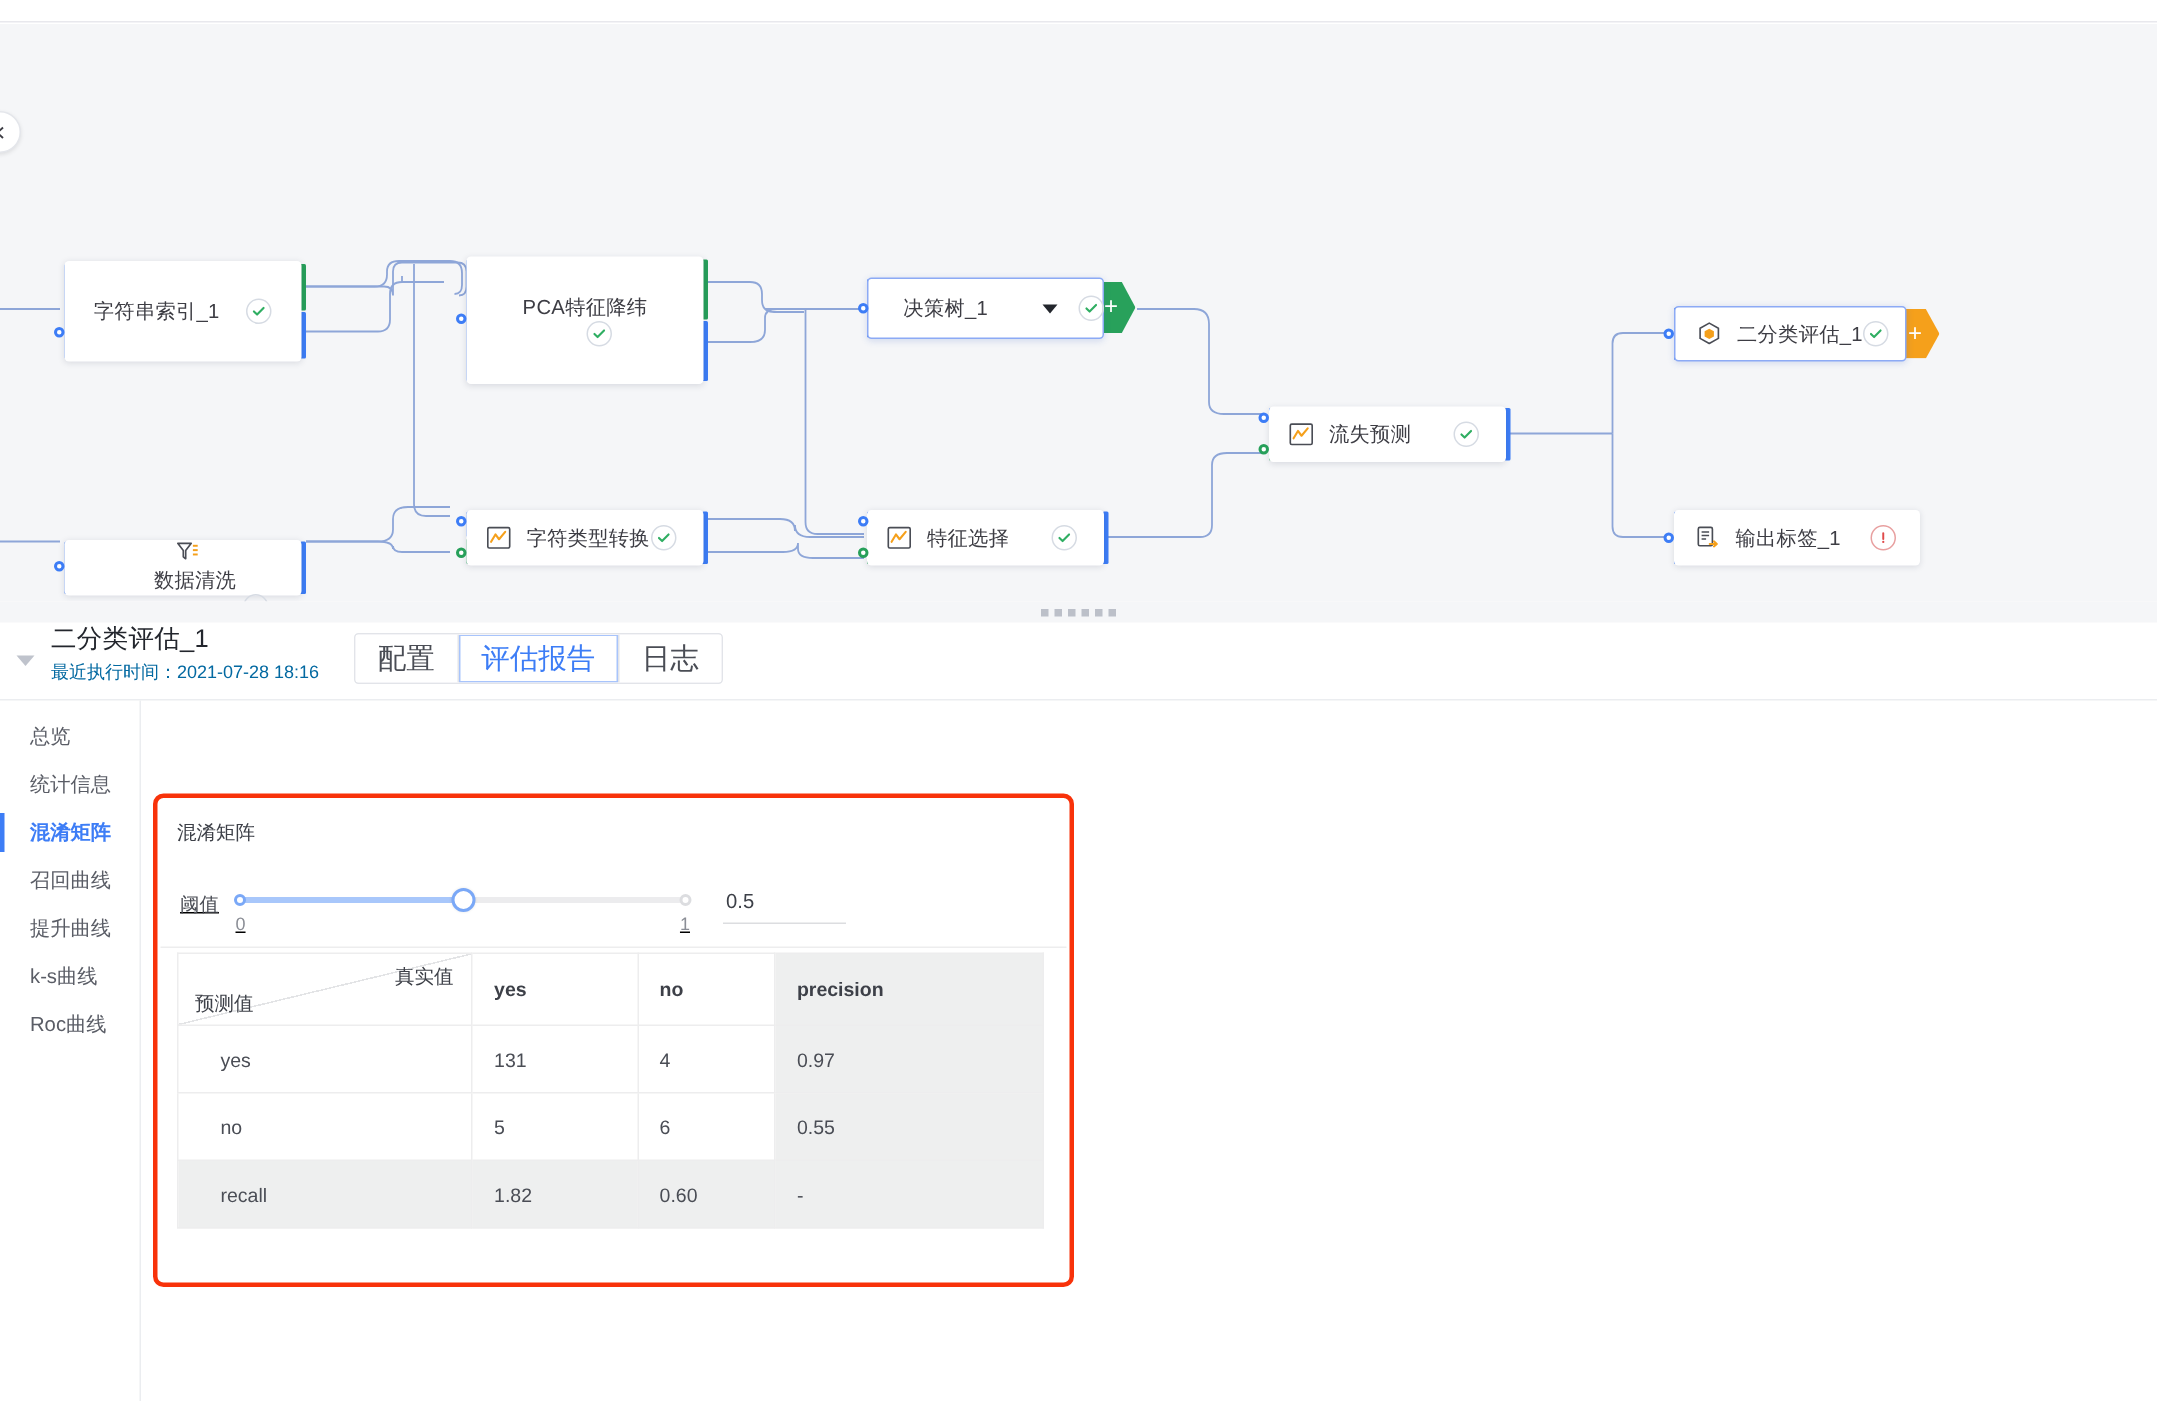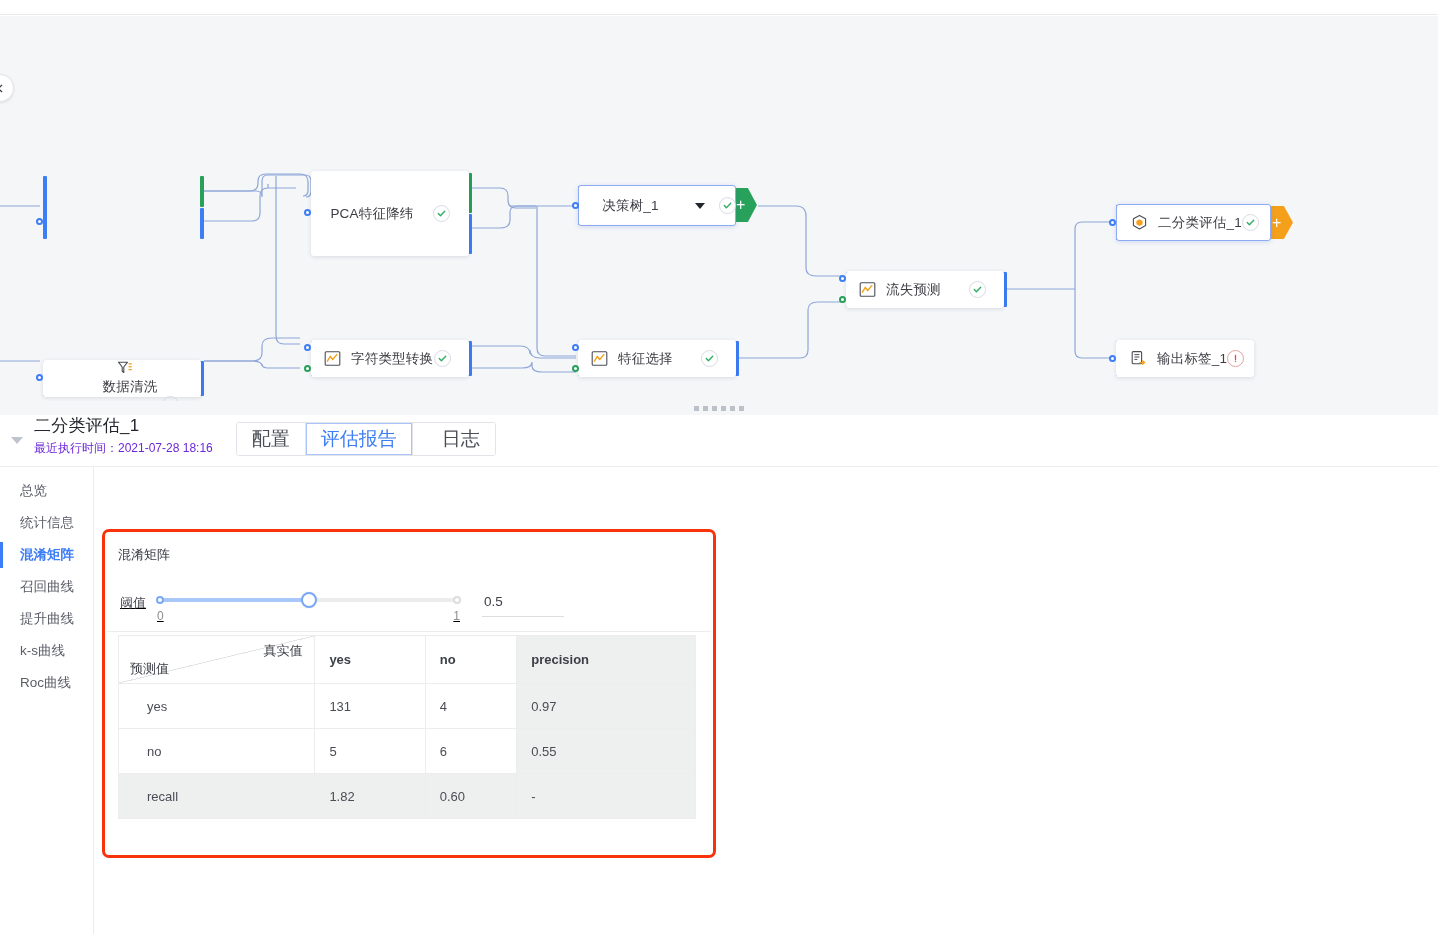--- a/index.html
+++ b/index.html
@@ -153,21 +153,21 @@
     border-left: 6px solid transparent;
     border-right: 6px solid transparent;
     border-top: 7px solid #bfc3cc;
   }
   #panel-title-wrap { display: flex; flex-direction: column; justify-content: center; }
   #panel-title {
     font-size: 17px; color: #23262d; font-weight: 400;
     letter-spacing: .2px; line-height: 22px;
   }
   #panel-subtitle {
-    font-size: 12px; color: #6d28d9; margin-top: 3px; line-height: 16px;
+    font-size: 12px; color: #0369a1; margin-top: 3px; line-height: 16px;
   }
 
   #tabs {
     display: flex;
     margin-left: 23px;
     align-self: flex-start;
     margin-top: 18px;
     border: 1px solid #e2e4e9;
     border-radius: 3px;
     overflow: hidden;
@@ -177,21 +177,21 @@
     min-width: 63px;
     padding: 0 15px;
     display: flex; align-items: center; justify-content: center;
     font-size: 19px;
     color: #4a4d55;
     background: #ffffff;
     border-right: 1px solid #e2e4e9;
     cursor: pointer;
     white-space: nowrap;
   }
-  .tab:last-child { border-right: none; margin-left: 14px; }
+  .tab:last-child { border-right: none; }
   .tab.active {
     color: #3d7df6;
     box-shadow: inset 0 0 0 1px #a8c4fb;
     position: relative; z-index: 2;
   }
 
   
   #panel-body { display: flex; height: 468px; }
 
   #sidemenu {
@@ -388,20 +388,28 @@
       <path d="M758 190 L796 190 Q806 190 806 200 L806 252 Q806 260 816 260 L841 260"></path>
 
       <path d="M738 342 L800 342 Q808 342 808 334 L808 294 Q808 286 818 286 L841 286"></path>
 
       <path d="M1006 273 L1075 273"></path>
       <path d="M1075 273 L1075 213 Q1075 206 1082 206 L1112 206"></path>
       <path d="M1075 273 L1075 335 Q1075 342 1082 342 L1112 342"></path>
     </g>
   </svg>
 
+  <div class="node" style="left:43px; top:158px; width:158px; height:67px; justify-content:center;">
+    <span class="label">字符串索引_1</span>
+    <span class="badge ok" style="margin-left:18px;">
+      <svg width="11" height="11" viewBox="0 0 11 11">
+          <path d="M2.3 5.6 L4.4 7.7 L8.7 3.3" fill="none" stroke="#2fae62" stroke-width="1.4" stroke-linecap="round" stroke-linejoin="round"></path>
+        </svg>
+    </span>
+  </div>
   <div class="portbar blue" style="left:43px; top:160px; height:63px;"></div>
   <div class="dot" style="left:36px; top:202px;"></div>
   <div class="portbar green" style="left:200px; top:160px; height:31px;"></div>
   <div class="portbar blue" style="left:200px; top:192px; height:31px;"></div>
 
   <div class="node" style="left:43px; top:344px; width:158px; height:37px; padding-left:16px;flex-direction:column;">
     <span class="ico">
       <svg width="16" height="16" viewBox="0 0 16 16">
         <path d="M1.5 2.2 L10.5 2.2 L6.8 7.0 L6.8 12.5 L5.2 11.2 L5.2 7.0 Z" fill="none" stroke="#4a4d55" stroke-width="1.1" stroke-linejoin="round"></path>
         <rect x="11.6" y="3.2" width="3.2" height="1.3" fill="#f5a01b"></rect>
@@ -413,21 +421,21 @@
     <span class="badge ok" style="margin-left:auto; margin-right:22px;">
       <svg width="11" height="11" viewBox="0 0 11 11">
           <path d="M2.3 5.6 L4.4 7.7 L8.7 3.3" fill="none" stroke="#2fae62" stroke-width="1.4" stroke-linecap="round" stroke-linejoin="round"></path>
         </svg>
     </span>
   </div>
   <div class="portbar blue" style="left:43px; top:345px; height:35px;"></div>
   <div class="dot" style="left:36px; top:358px;"></div>
   <div class="portbar blue" style="left:200px; top:345px; height:35px;"></div>
 
-  <div class="node" style="left:311px; top:155px; width:158px; height:85px; justify-content:center;">
+  <div class="node" style="left:311px; top:155px; width:158px; height:85px; justify-content:center;flex-direction:column;">
     <span class="label">PCA特征降纬</span>
     <span class="badge ok" style="margin-left:19px;">
       <svg width="11" height="11" viewBox="0 0 11 11">
           <path d="M2.3 5.6 L4.4 7.7 L8.7 3.3" fill="none" stroke="#2fae62" stroke-width="1.4" stroke-linecap="round" stroke-linejoin="round"></path>
         </svg>
     </span>
   </div>
   <div class="portbar blue" style="left:311px; top:157px; height:81px;"></div>
   <div class="dot" style="left:304px; top:193px;"></div>
   <div class="portbar green" style="left:468px; top:157px; height:40px;"></div>
@@ -521,21 +529,21 @@
           <path d="M2.3 5.6 L4.4 7.7 L8.7 3.3" fill="none" stroke="#2fae62" stroke-width="1.4" stroke-linecap="round" stroke-linejoin="round"></path>
         </svg>
     </span>
   </div>
   <div class="portbar blue" style="left:1116px; top:189px; height:35px;"></div>
   <div class="dot" style="left:1109px; top:203px;"></div>
   <div class="plustab orange" style="left:1269px; top:190px; height:33px;">
     <span>+</span>
   </div>
 
-  <div class="node" style="left:1116px; top:324px; width:138px; height:37px; padding-left:14px;">
+  <div class="node" style="left:1116px; top:324px; width:164px; height:37px; padding-left:14px;">
     <span class="ico">
       <svg width="17" height="17" viewBox="0 0 17 17">
         <rect x="2.2" y="1.6" width="9.4" height="12.2" rx="1" fill="none" stroke="#4a4d55" stroke-width="1.1"></rect>
         <path d="M4.4 4.6 L9.4 4.6 M4.4 7.0 L9.4 7.0 M4.4 9.4 L7.4 9.4" stroke="#4a4d55" stroke-width="1"></path>
         <path d="M9.8 12.6 L14.4 12.6 M12.6 10.9 L14.6 12.6 L12.6 14.3" fill="none" stroke="#f5a01b" stroke-width="1.3" stroke-linecap="round" stroke-linejoin="round"></path>
       </svg>
     </span>
     <span class="label">输出标签_1</span>
     <span class="badge warn" style="margin-left:auto; margin-right:16px;">
       <svg width="11" height="11" viewBox="0 0 11 11">

